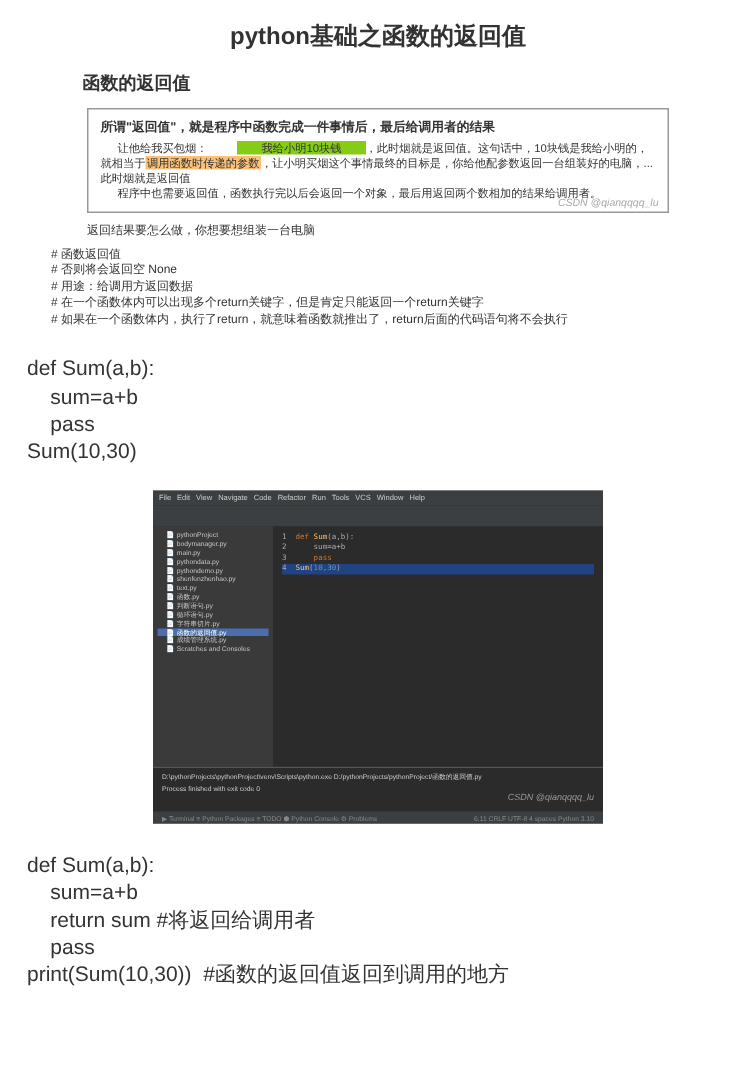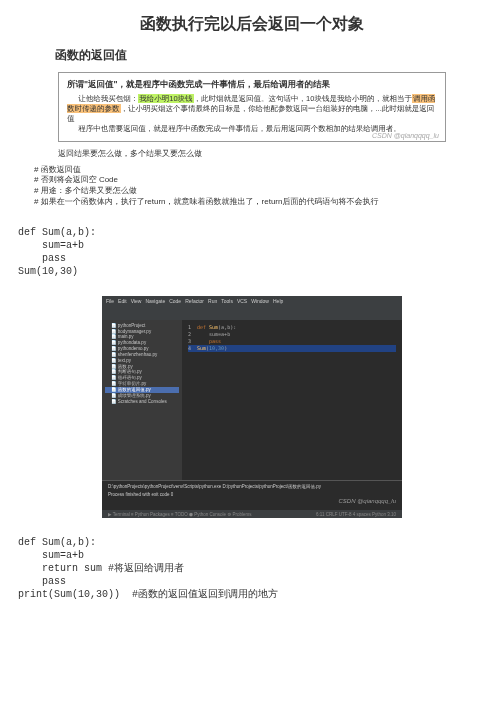--- a/index.html
+++ b/index.html
@@ -3,61 +3,62 @@
 <meta charset="utf-8">
 <style>
 * { margin: 0; padding: 0; box-sizing: border-box; }
 body { width: 504px; height: 713px; background: #fff; font-family: "Microsoft YaHei", Arial, sans-serif; font-size: 10px; color: #333; padding: 14px 18px; }
 .title { font-size: 16px; font-weight: bold; text-align: center; margin-bottom: 12px; }
 .section-h { font-size: 12px; font-weight: bold; margin: 8px 0; padding-left: 37px; }
 .screenshot-box { border: 1px solid #999; margin: 6px 40px; padding: 6px 8px; font-size: 8px; position: relative; }
 .sb-title { font-weight: bold; color: #333; margin-bottom: 3px; font-size: 8.5px; }
 .sb-line { font-size: 7.5px; line-height: 1.35; text-indent: 1.5em; }
 .watermark { position: absolute; right: 6px; bottom: 2px; font-size: 7px; color: #aaa; font-style: italic; }
-.hl-yellow { background: #bef264; padding: 0 1px; }
+.hl-yellow { background: #84cc16; padding: 0 16px; margin-left: 20px; }
 .hl-orange { background: #f9c17a; padding: 0 1px; }
 .subtext { font-size: 8px; margin: 6px 0 6px 40px; }
 .bullets { font-size: 8px; line-height: 1.35; margin: 4px 16px; }
-.code { font-size: 10px; line-height: 1.3; font-family: Liberation Mono, monospace; white-space: pre; margin: 18px 0; }
+.code { font-size: 14px; line-height: 1.3; font-family: Liberation Sans, sans-serif; white-space: pre; margin: 18px 0; }
 .ide-shot { margin: 6px auto; width: 300px; height: 222px; background: #2b2b2b; position: relative; font-size: 5px; color: #aaa; overflow: hidden; }
 .ide-menu { background: #3c3f41; color: #ccc; font-size: 5px; padding: 2px 4px; display: flex; gap: 4px; }
 .ide-top { background: #3c3f41; height: 14px; }
 .ide-body { display: flex; height: 160px; }
 .ide-tree { width: 80px; background: #3a3a3a; padding: 3px; font-size: 4.5px; line-height: 1.3; color: #c5c5c5; }
 .tree-item { padding-left: 6px; }
 .tree-item.sel { background: #4b6eaf; color: #fff; }
 .ide-editor { flex: 1; background: #2b2b2b; padding: 4px 6px; font-size: 5px; font-family: Consolas, monospace; line-height: 1.4; }
 .ed-line { white-space: pre; }
 .kw { color: #cc7832; } .fn { color: #ffc66d; } .num { color: #6897bb; }
 .ed-hl { background: #214283; display: inline-block; width: 100%; }
 .ide-console { background: #2b2b2b; border-top: 1px solid #555; height: 30px; padding: 3px 6px; font-size: 4.5px; color: #ccc; }
 .ide-status { background: #3c3f41; height: 14px; font-size: 4.5px; color: #888; padding: 2px 6px; display: flex; justify-content: space-between; }
 .ide-watermark { position: absolute; right: 6px; bottom: 14px; font-size: 6px; color: #999; font-style: italic; }
 </style>
 </head>
 <body>
 
-<h1 class="title">函数执行完以后会返回一个对象</h1>
+<h1 class="title">python基础之函数的返回值</h1>
 <h2 class="section-h">函数的返回值</h2>
 
 <div class="screenshot-box">
   <div class="sb-title">所谓"返回值"，就是程序中函数完成一件事情后，最后给调用者的结果</div>
   <div class="sb-line">
     <span>让他给我买包烟：</span><span class="hl-yellow">我给小明10块钱</span><span>，此时烟就是返回值。这句话中，10块钱是我给小明的，就相当于</span><span class="hl-orange">调用函数时传递的参数</span><span>，让小明买烟这个事情最终的目标是，你给他配参数返回一台组装好的电脑，...此时烟就是返回值</span>
   </div>
-  <div class="sb-line">程序中也需要返回值，就是程序中函数完成一件事情后，最后用返回两个数相加的结果给调用者。</div>
+  <div class="sb-line">程序中也需要返回值，函数执行完以后会返回一个对象，最后用返回两个数相加的结果给调用者。</div>
   <div class="watermark">CSDN @qianqqqq_lu</div>
 </div>
 
-<div class="subtext">返回结果要怎么做，多个结果又要怎么做</div>
+<div class="subtext">返回结果要怎么做，你想要想组装一台电脑</div>
 
 <div class="bullets" id="bullets">
     <div># 函数返回值</div>
-    <div># 否则将会返回空 Code</div>
-    <div># 用途：多个结果又要怎么做</div>
+    <div># 否则将会返回空 None</div>
+    <div># 用途：给调用方返回数据</div>
+    <div># 在一个函数体内可以出现多个return关键字，但是肯定只能返回一个return关键字</div>
     <div># 如果在一个函数体内，执行了return，就意味着函数就推出了，return后面的代码语句将不会执行</div>
   </div>
 
 <pre class="code">def Sum(a,b):
     sum=a+b
     pass
 Sum(10,30)</pre>
 
 <div class="ide-shot">
   <div class="ide-menu" id="ide-menu">

